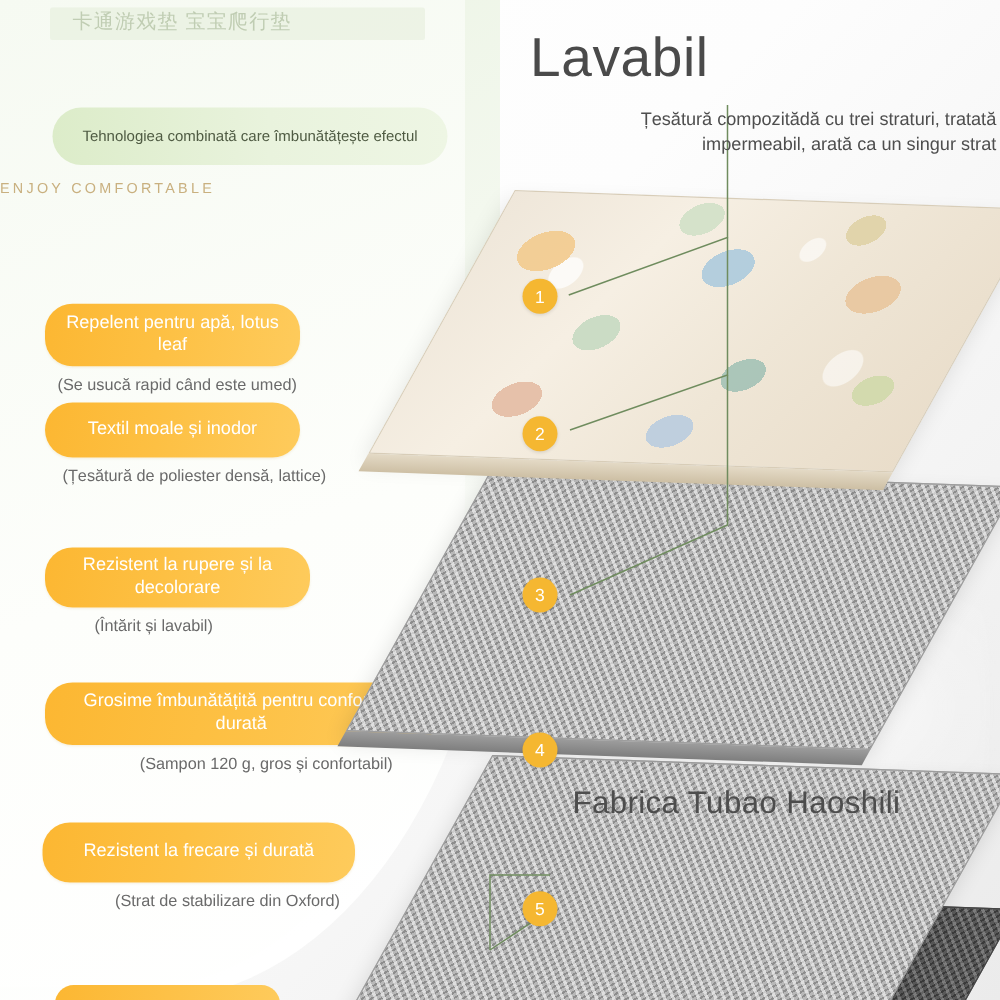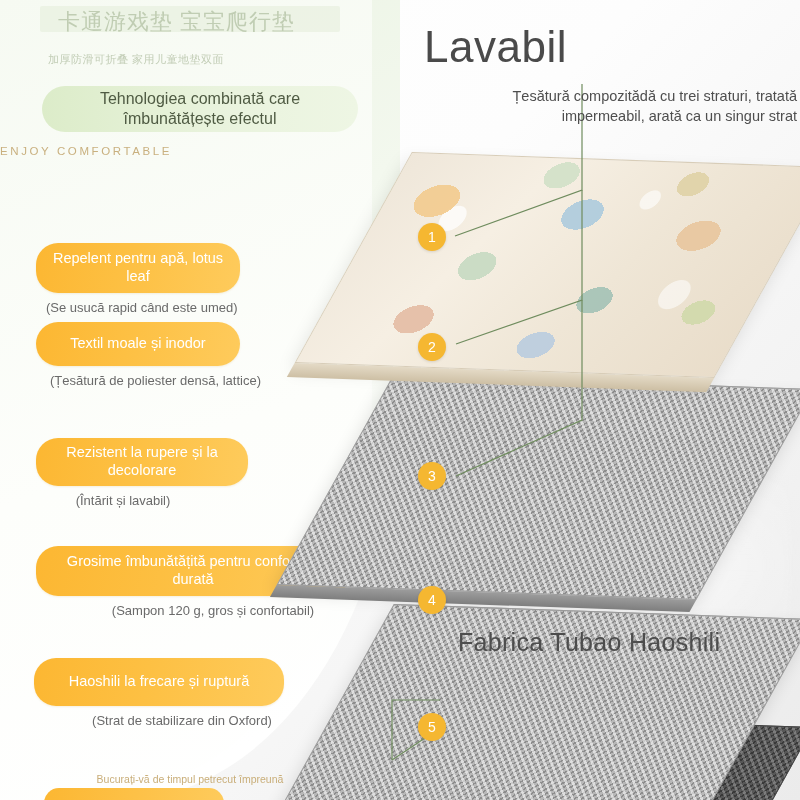--- a/index.html
+++ b/index.html
@@ -50,21 +50,21 @@
     height: 26px;
     background: #e3ecd9;
     opacity: .55;
     border-radius: 2px;
   }
   .top-strip-text {
     position: absolute;
     left: 58px;
     top: 7px;
     width: 280px;
-    font-size: 22px;
+    font-size: 16px;
     color: #b9c7ab;
     letter-spacing: 1px;
     white-space: nowrap;
     opacity: .85;
   }
   .top-sub-text {
     position: absolute;
     left: 48px;
     top: 52px;
     width: 300px;
@@ -84,21 +84,21 @@
     background: linear-gradient(90deg, #dcecc9 0%, #e9f3dd 55%, #eef6e4 100%);
     border-radius: 23px;
     display: flex;
     align-items: center;
     justify-content: center;
     text-align: center;
     box-sizing: border-box;
     padding: 0 14px;
   }
   .green-pill span {
-    font-size: 16px;
+    font-size: 12px;
     color: #4f5b43;
     line-height: 1.25;
   }
 
   .enjoy-text {
     position: absolute;
     left: 0;
     top: 145px;
     width: 400px;
     font-size: 11.5px;
@@ -308,21 +308,20 @@
 <body>
 
 <div id="stage">
 
   <div class="left-panel">
     <div class="left-panel-inner"></div>
   </div>
 
   <div class="top-strip"></div>
   <div class="top-strip-text">卡通游戏垫 宝宝爬行垫</div>
-  <div class="top-sub-text">加厚防滑可折叠 家用儿童地垫双面</div>
 
   <div class="green-pill">
     <span>Tehnologiea combinată care îmbunătățește efectul</span>
   </div>
 
   <div class="enjoy-text">ENJOY  COMFORTABLE</div>
 
   <div class="feature" style="left:36px; top:206px; width:330px;">
     <div class="pill two-line" style="width:204px; height:50px; margin-left:0;margin-top:37px;">
       <span>Repelent pentru apă, lotus leaf</span>
@@ -346,26 +345,25 @@
 
   <div class="feature" style="left:28px; top:546px; width:360px;">
     <div class="pill two-line" style="width:314px; height:50px; margin-left:8px;">
       <span>Grosime îmbunătățită pentru confort de durată</span>
     </div>
     <div class="sub" style="width:350px; text-align:center; margin-left:10px;">(Sampon 120 g, gros și confortabil)</div>
   </div>
 
   <div class="feature" style="left:28px; top:658px; width:340px;">
     <div class="pill two-line" style="width:250px; height:48px; margin-left:6px;">
-      <span>Haoshili la frecare și ruptură</span>
+      <span>Rezistent la frecare și durată</span>
     </div>
     <div class="sub" style="width:300px; margin-left:4px;">(Strat de stabilizare din Oxford)</div>
   </div>
 
-  <div class="bottom-note">Bucurați-vă de timpul petrecut împreună</div>
   <div class="bottom-pill"></div>
 
   <div class="soft-blur"></div>
 
   <div class="layer layer-dark">
     <div class="slab">
       <div class="dark-face"></div>
     </div>
   </div>
 

